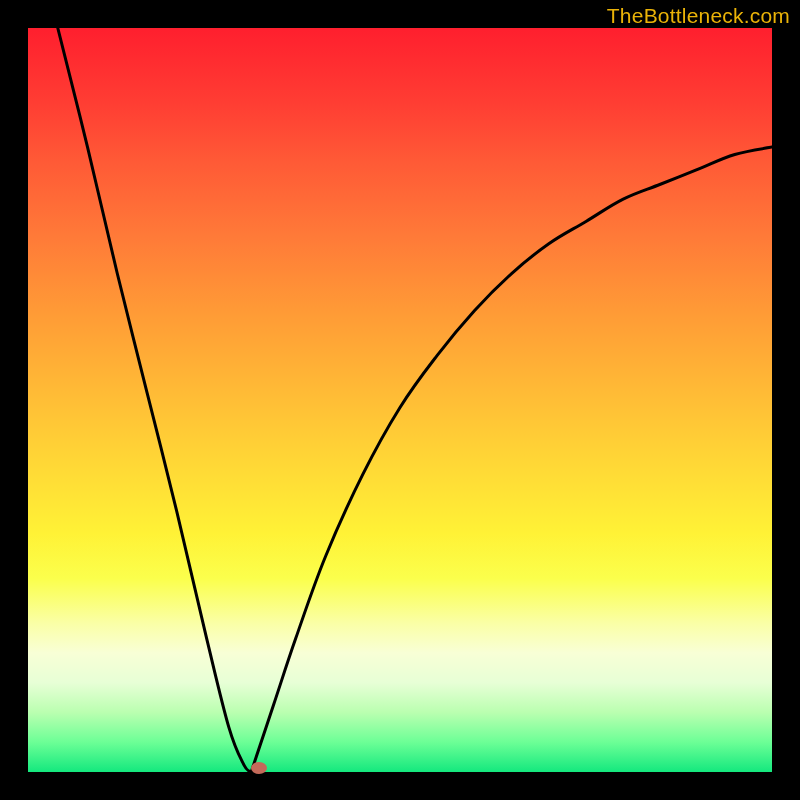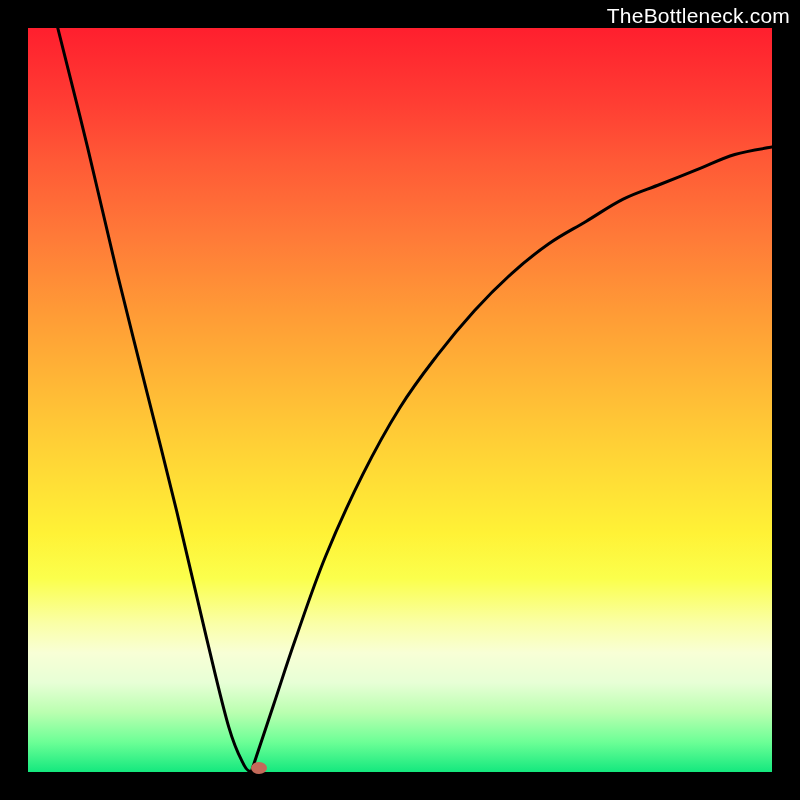--- a/index.html
+++ b/index.html
@@ -41,21 +41,21 @@
       #6cff96 96%,
       #14e87e 100%
     );
   }
   .watermark {
     position: absolute;
     top: 4px;
     right: 10px;
     font-family: Arial, Helvetica, sans-serif;
     font-size: 21px;
-    color: #ffffff;
+    color: #eab308;
     letter-spacing: 0.2px;
     user-select: none;
   }
   svg.curve {
     position: absolute;
     top: 0;
     left: 0;
     width: 744px;
     height: 744px;
   }

